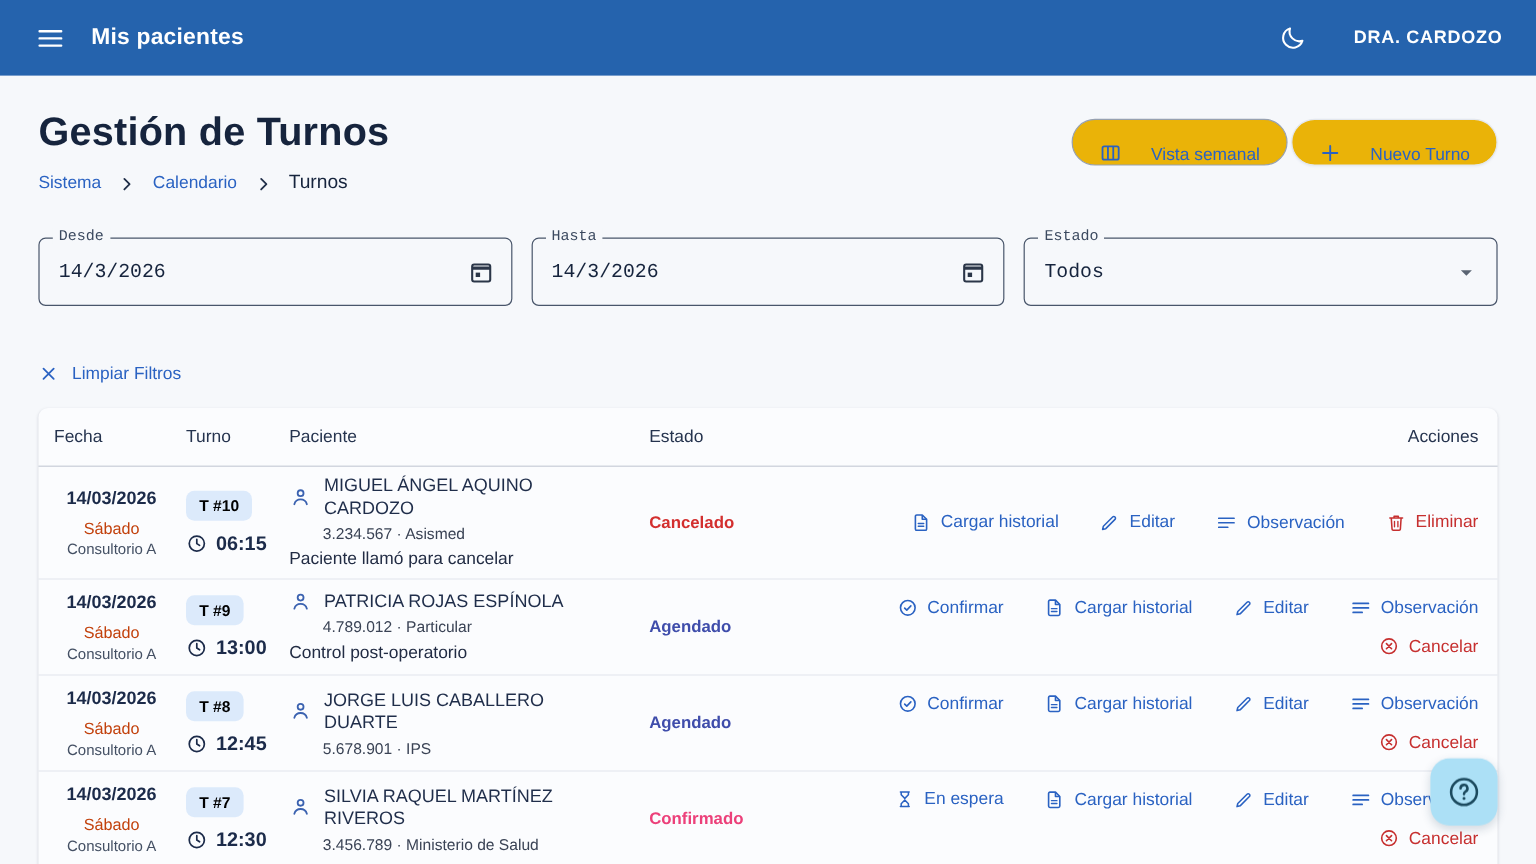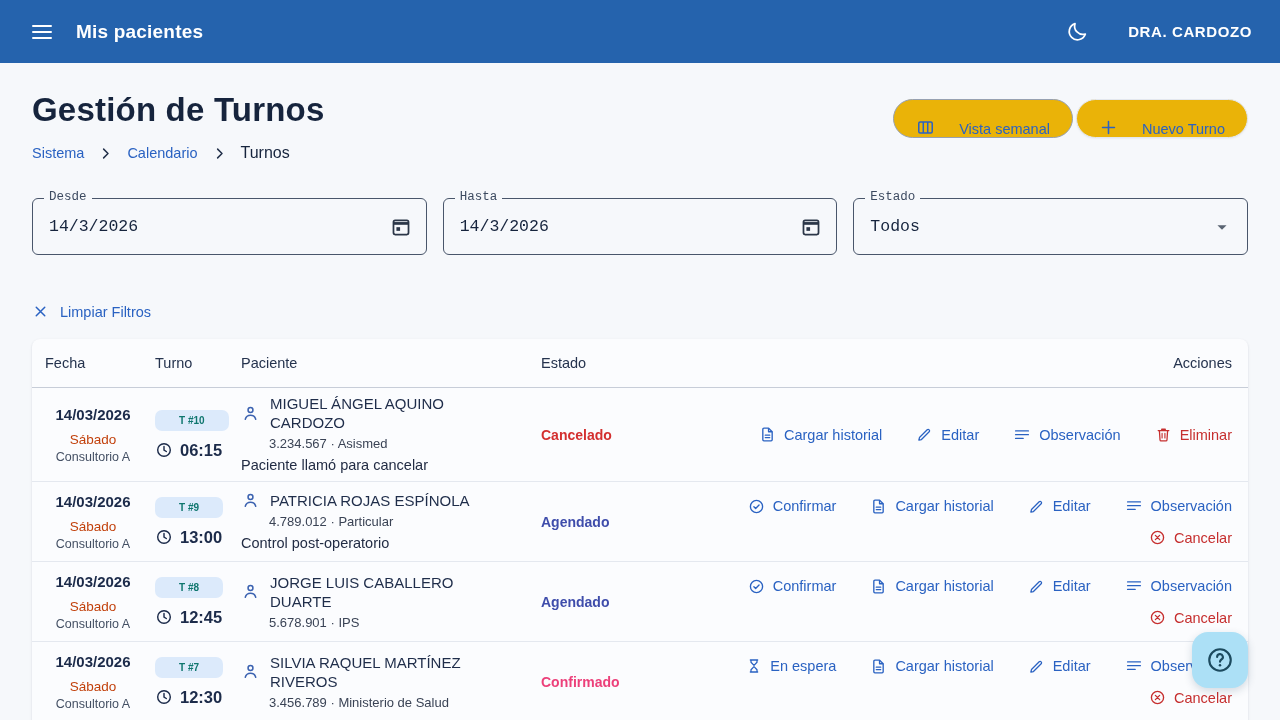--- a/index.html
+++ b/index.html
@@ -75,40 +75,40 @@
   .th { font-size:14.5px; color:#25334e; }
   .th-acciones { text-align:right; }
   .trow { border-bottom:1px solid #e4e8ef; min-height:80px; padding-top:6px; padding-bottom:6px; }
 
   .c-fecha { text-align:center; padding-right:14px; }
   .c-fecha .date { font-size:15px; font-weight:700; color:#1c2b4a; }
   .c-fecha .day { font-size:13.5px; color:#c2410c; margin-top:9px; }
   .c-fecha .room { font-size:12.5px; color:#445064; margin-top:3px; }
 
   .c-turno .badge {
-    display:inline-block; background:#dceafb; color:#0f766e;
-    font-size:10px; font-weight:700; padding:5px 24px; border-radius:7px;
+    display:inline-block; background:#dceafb; color:#000000;
+    font-size:13px; font-weight:700; padding:5px 11px; border-radius:7px;
   }
   .c-turno .time-row { display:flex; align-items:center; gap:7px; margin-top:10px; color:#1c2b4a; }
   .c-turno .time { font-size:16.5px; font-weight:700; }
 
   .c-paciente { padding-right:16px; }
   .prow { display:flex; align-items:center; gap:10px; }
   .prow .icon { color:#3b62b0; flex:0 0 auto; }
   .pname { font-size:15px; color:#1f2d4a; line-height:19px; max-width:240px; }
   .pmeta { font-size:13px; color:#3a4355; margin-left:28px; margin-top:3px; line-height:17px; }
   .pnote { font-size:14.5px; color:#222c44; margin-top:4px; line-height:19px; }
 
   .status { font-size:14px; font-weight:700; }
   .status--cancelado { color:#d32f2f; }
   .status--agendado { color:#3f4dab; }
   .status--confirmado { color:#ec407a; }
 
   .c-acciones { display:flex; flex-direction:column; gap:14px; align-items:flex-end; }
-  .aline { display:flex; gap:34px; align-items:center; }
+  .aline { display:flex; gap:34px; align-items:flex-start; }
   .alink {
     display:flex; align-items:center; gap:8px;
     color:#2a62c2; font-size:14.5px; cursor:pointer; text-decoration:none; white-space:nowrap;
   }
   .alink.danger { color:#c62f2f; }
 
   
   .help-fab {
     position:fixed; right:32px; bottom:32px; width:56px; height:56px;
     border-radius:16px; background:#ace0f6; border:none; cursor:pointer;

